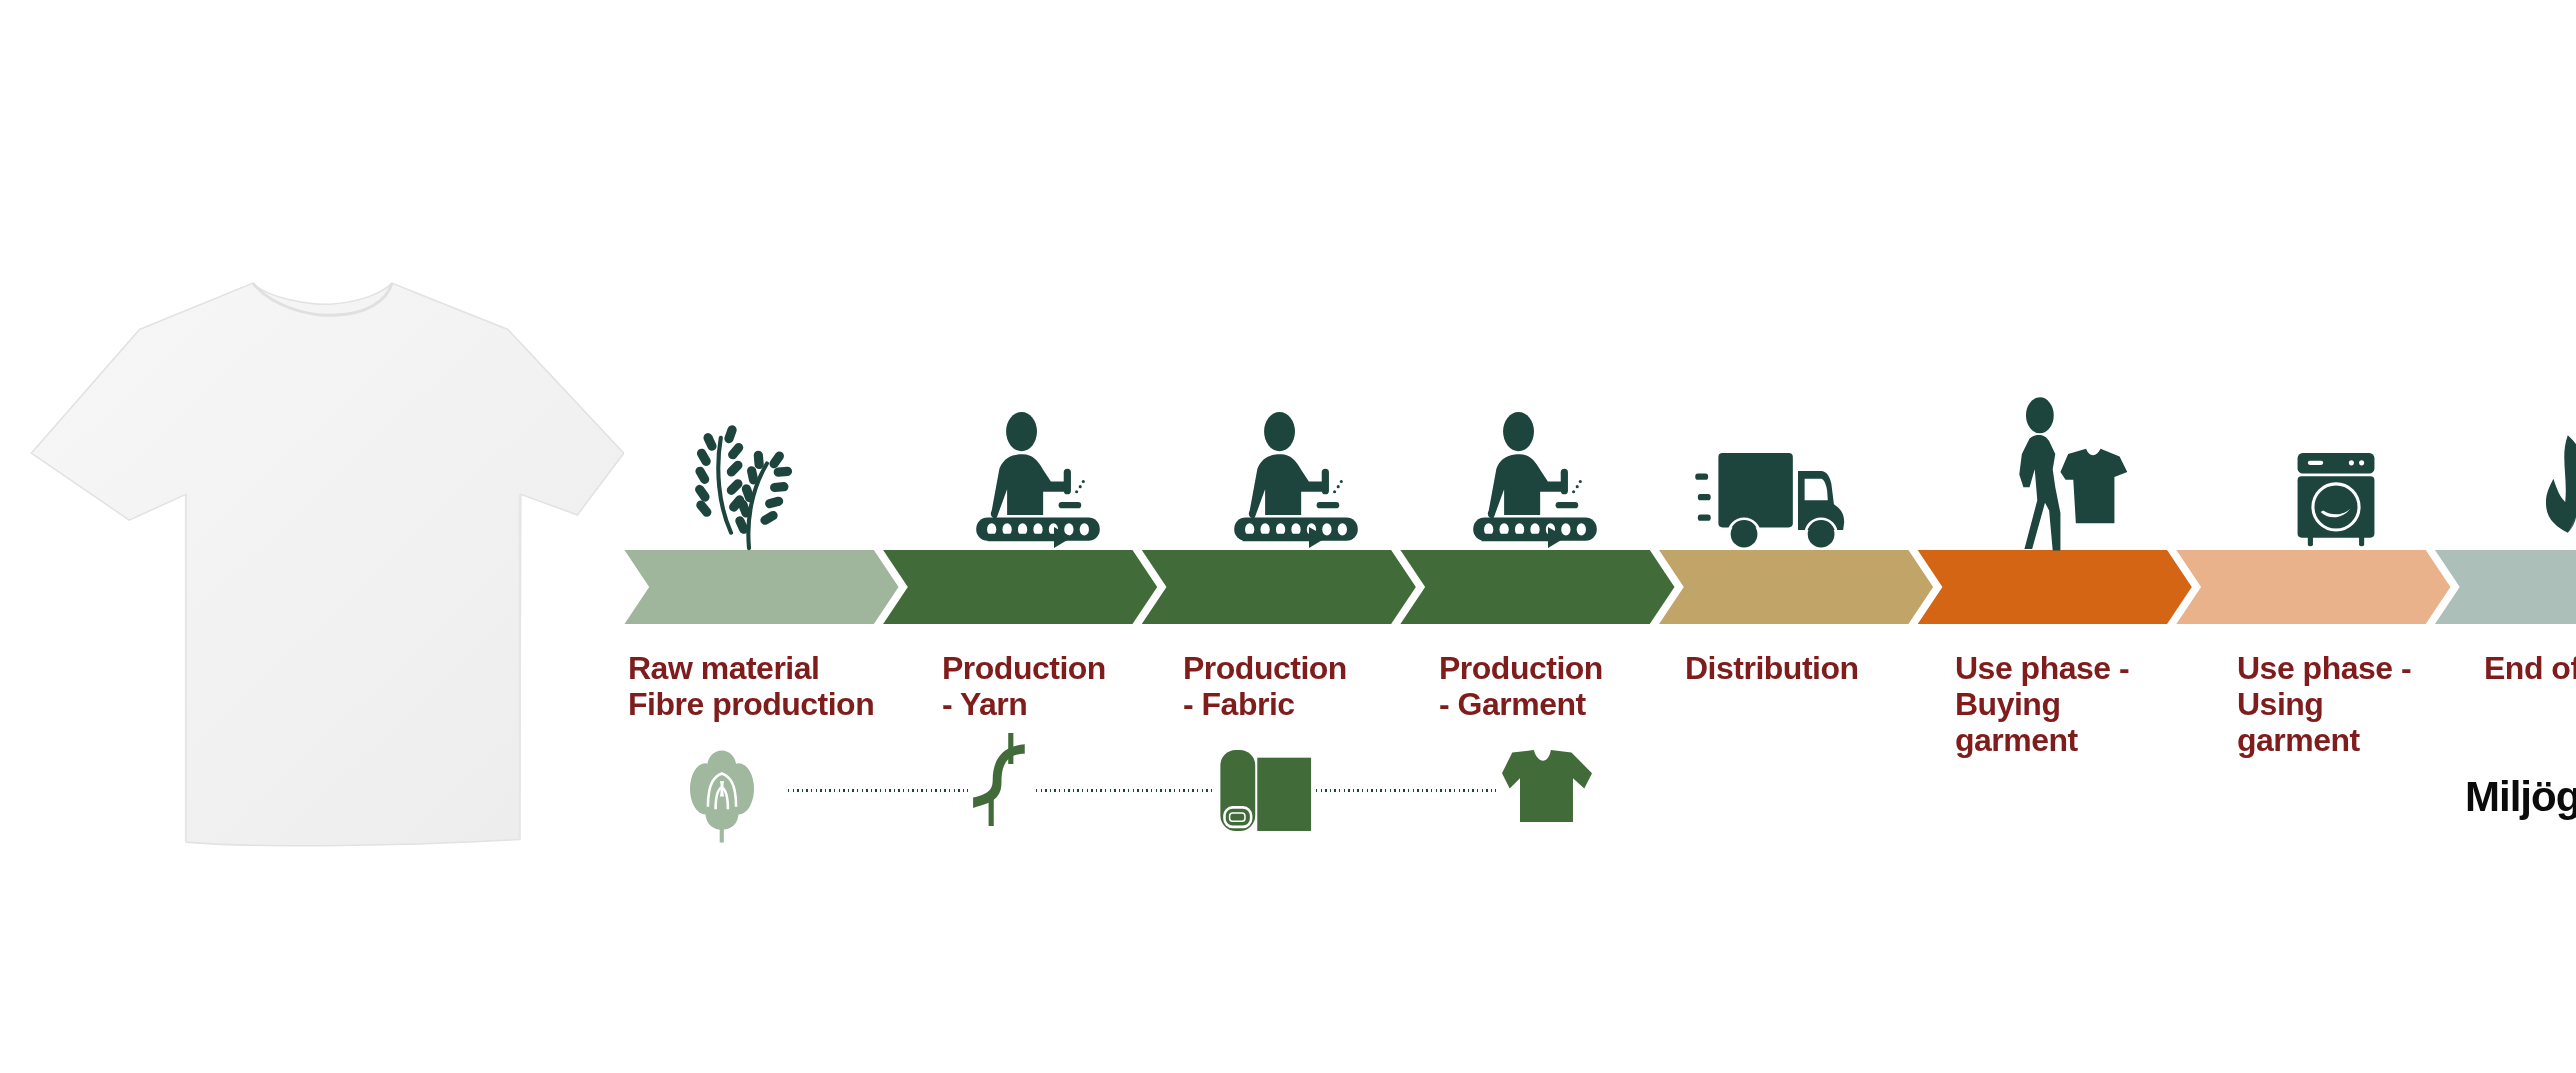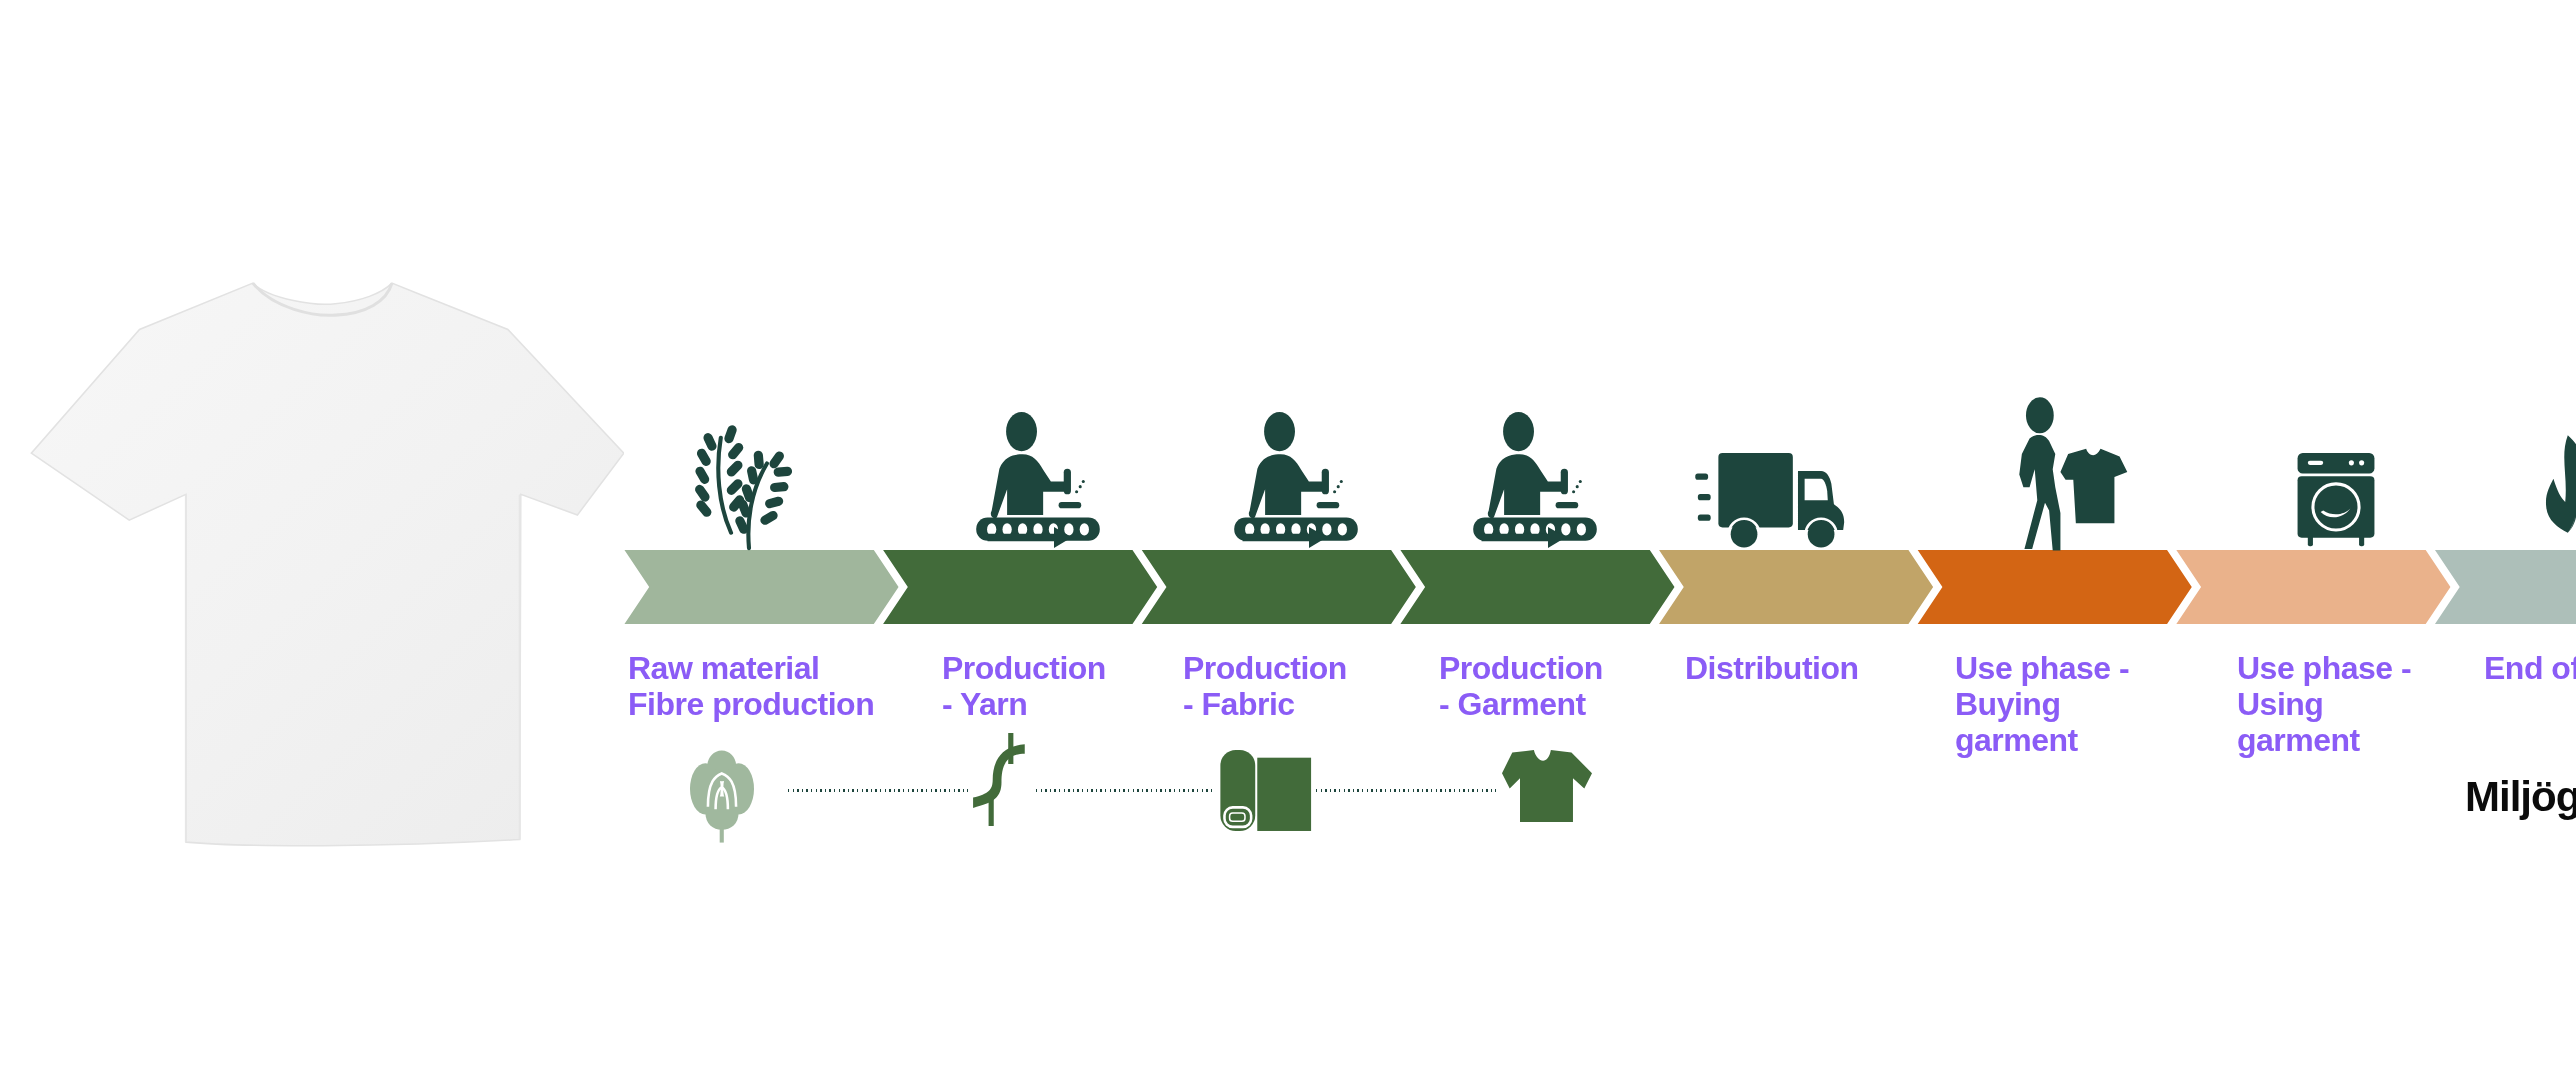--- a/index.html
+++ b/index.html
@@ -1,21 +1,21 @@
 <!DOCTYPE html>
 <html style="font-size:8.2px"><head>
 <meta charset="utf-8">
 <style>
   html, body { margin: 0; padding: 0; background: #ffffff; }
   body { width: 2791px; height: 1074px; position: relative; overflow: hidden;
          font-family: "Liberation Sans", sans-serif; }
   .abs { position: absolute; }
   #tshirt { left: 26px; top: 278px; width: 598px; height: 577px; }
   #band { left: 0; top: 0; width: 2791px; height: 1074px; }
-  .stage-label { position: absolute; top: 650px; color: #8b5cf6; font-weight: bold;
+  .stage-label { position: absolute; top: 650px; color: #7f1d1d; font-weight: bold;
                  font-size: 32px; line-height: 36px; letter-spacing: -0.5px; white-space: pre-line; }
   .icon { position: absolute; }
   #logo { position: absolute; left: 2465px; top: 773px; font-size: 42px; font-weight: bold;
           color: #0b0b0b; letter-spacing: -1px; }
   .dotline { position: absolute; top: 789px; height: 3.1px;
              background-image: repeating-linear-gradient(90deg, #1d453d 0 1.5px, transparent 1.5px 4.6px); }
 </style>
 </head>
 <body>
 

